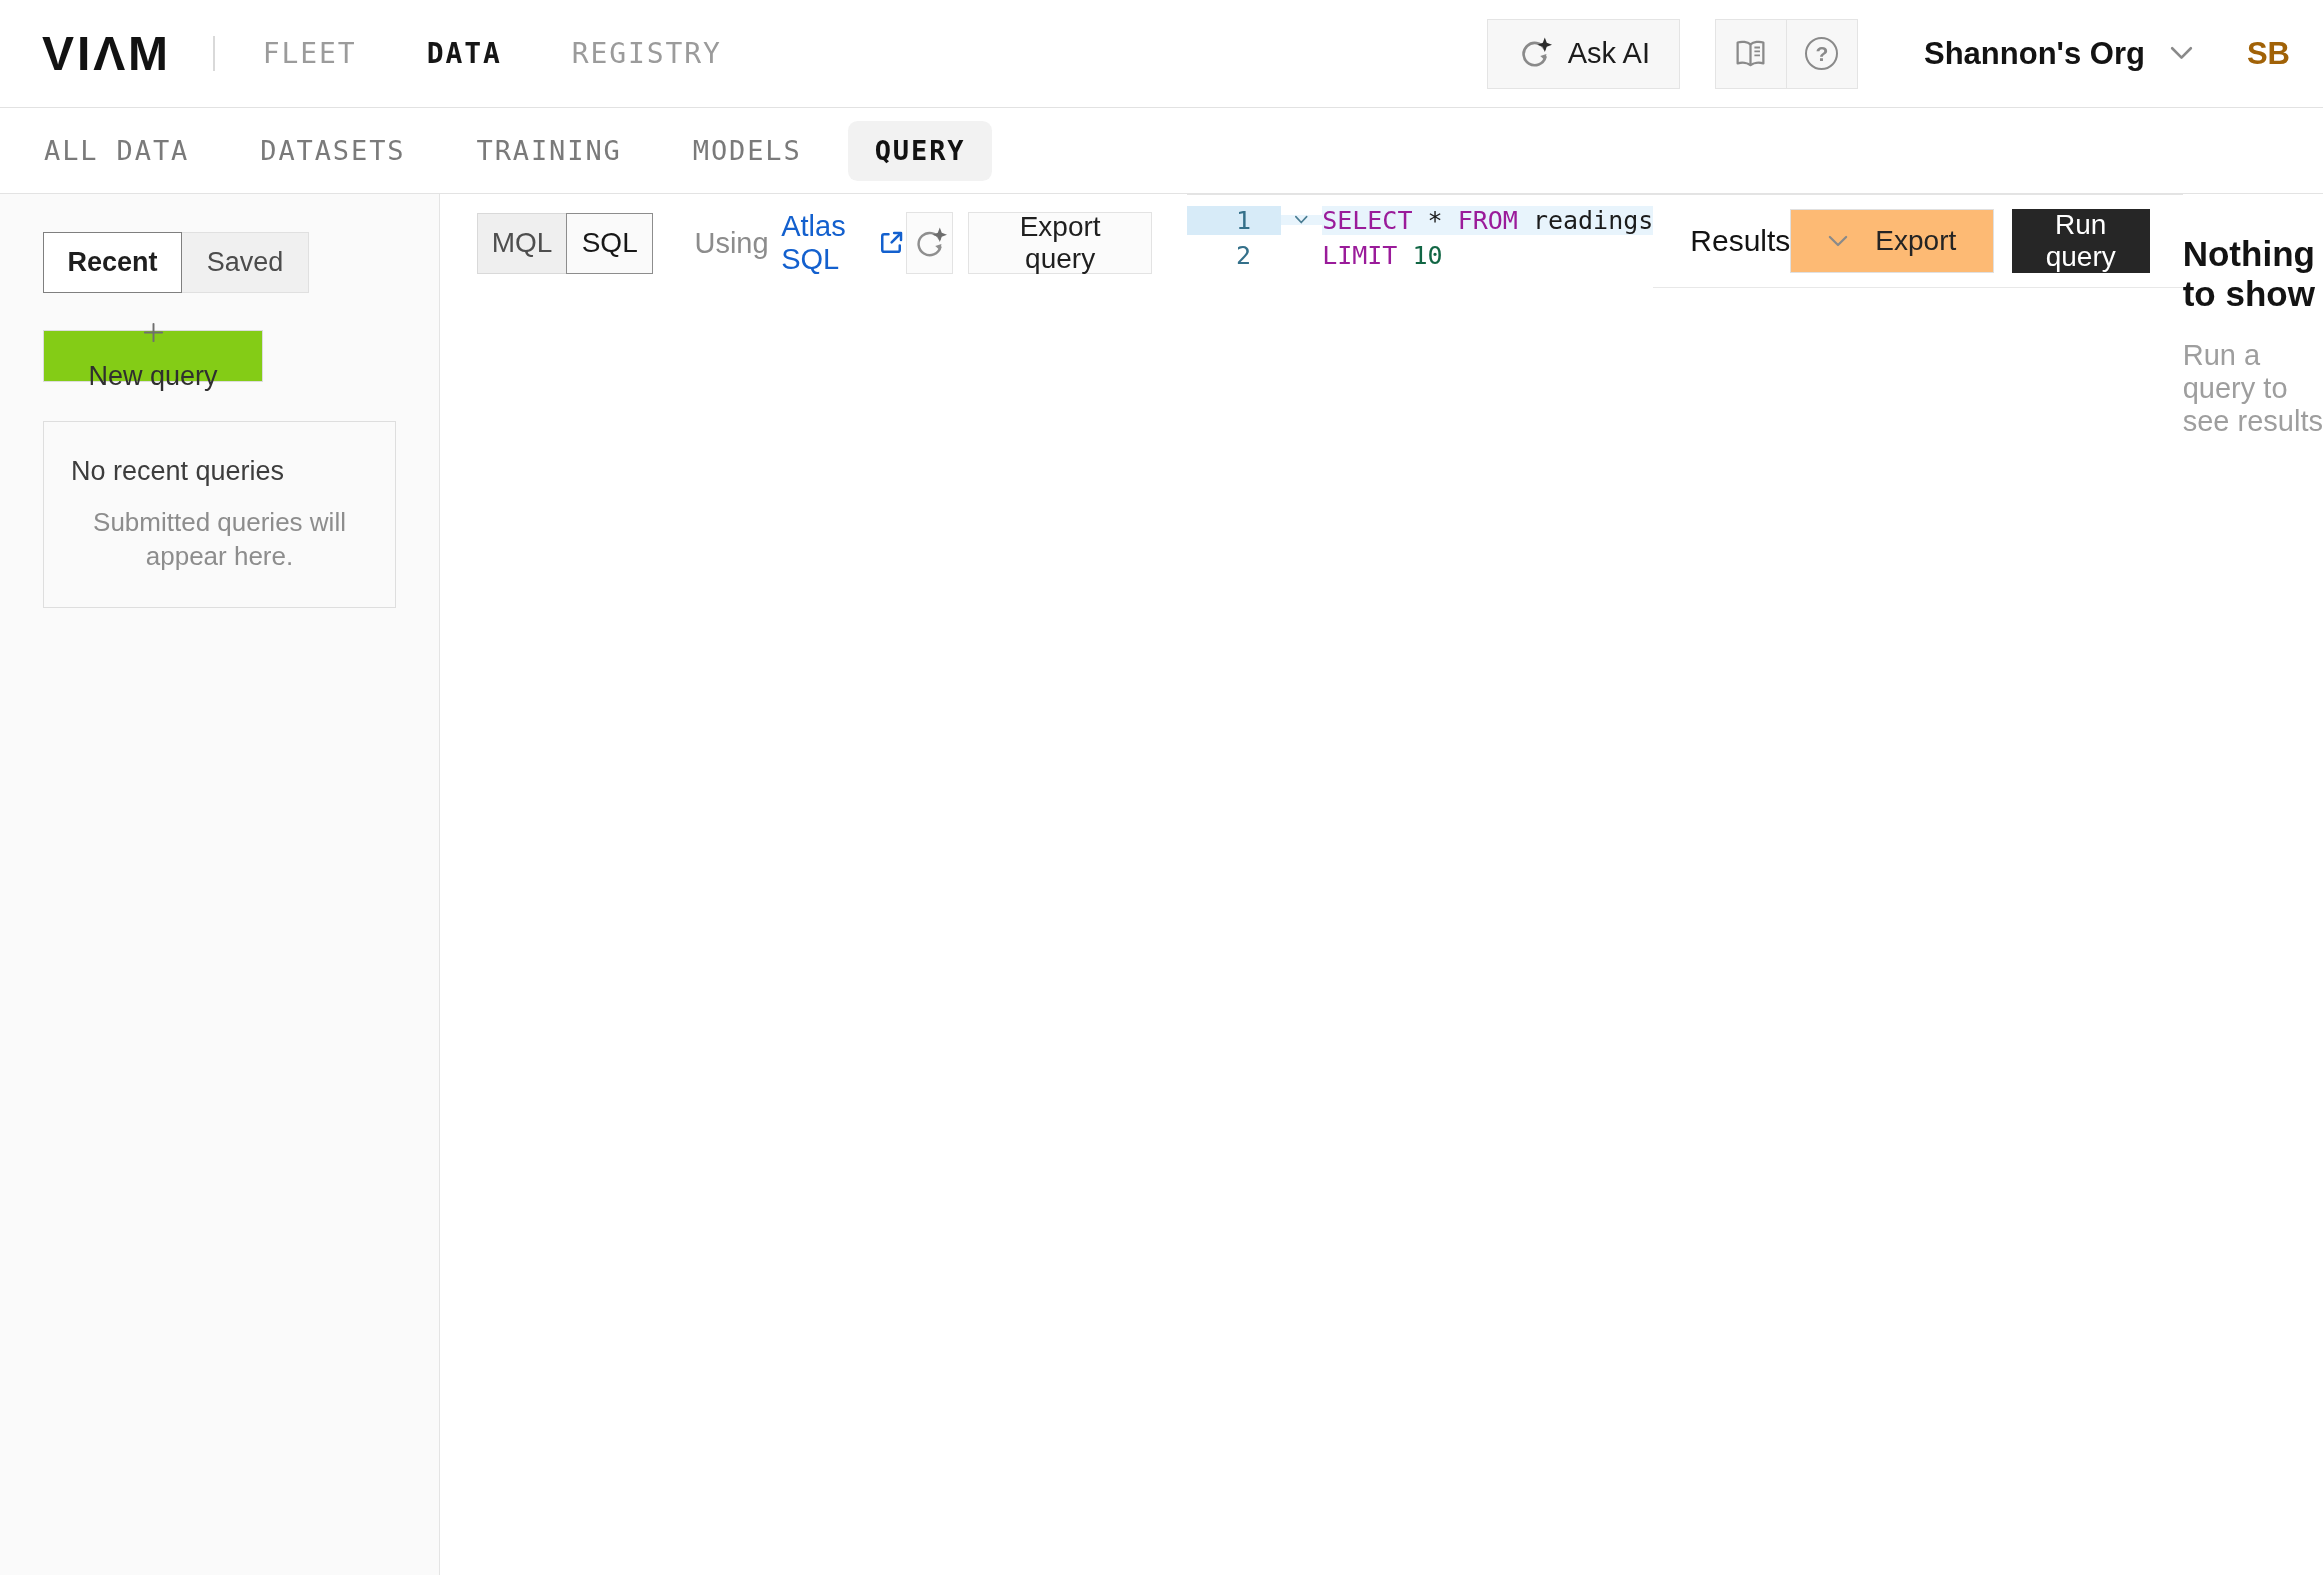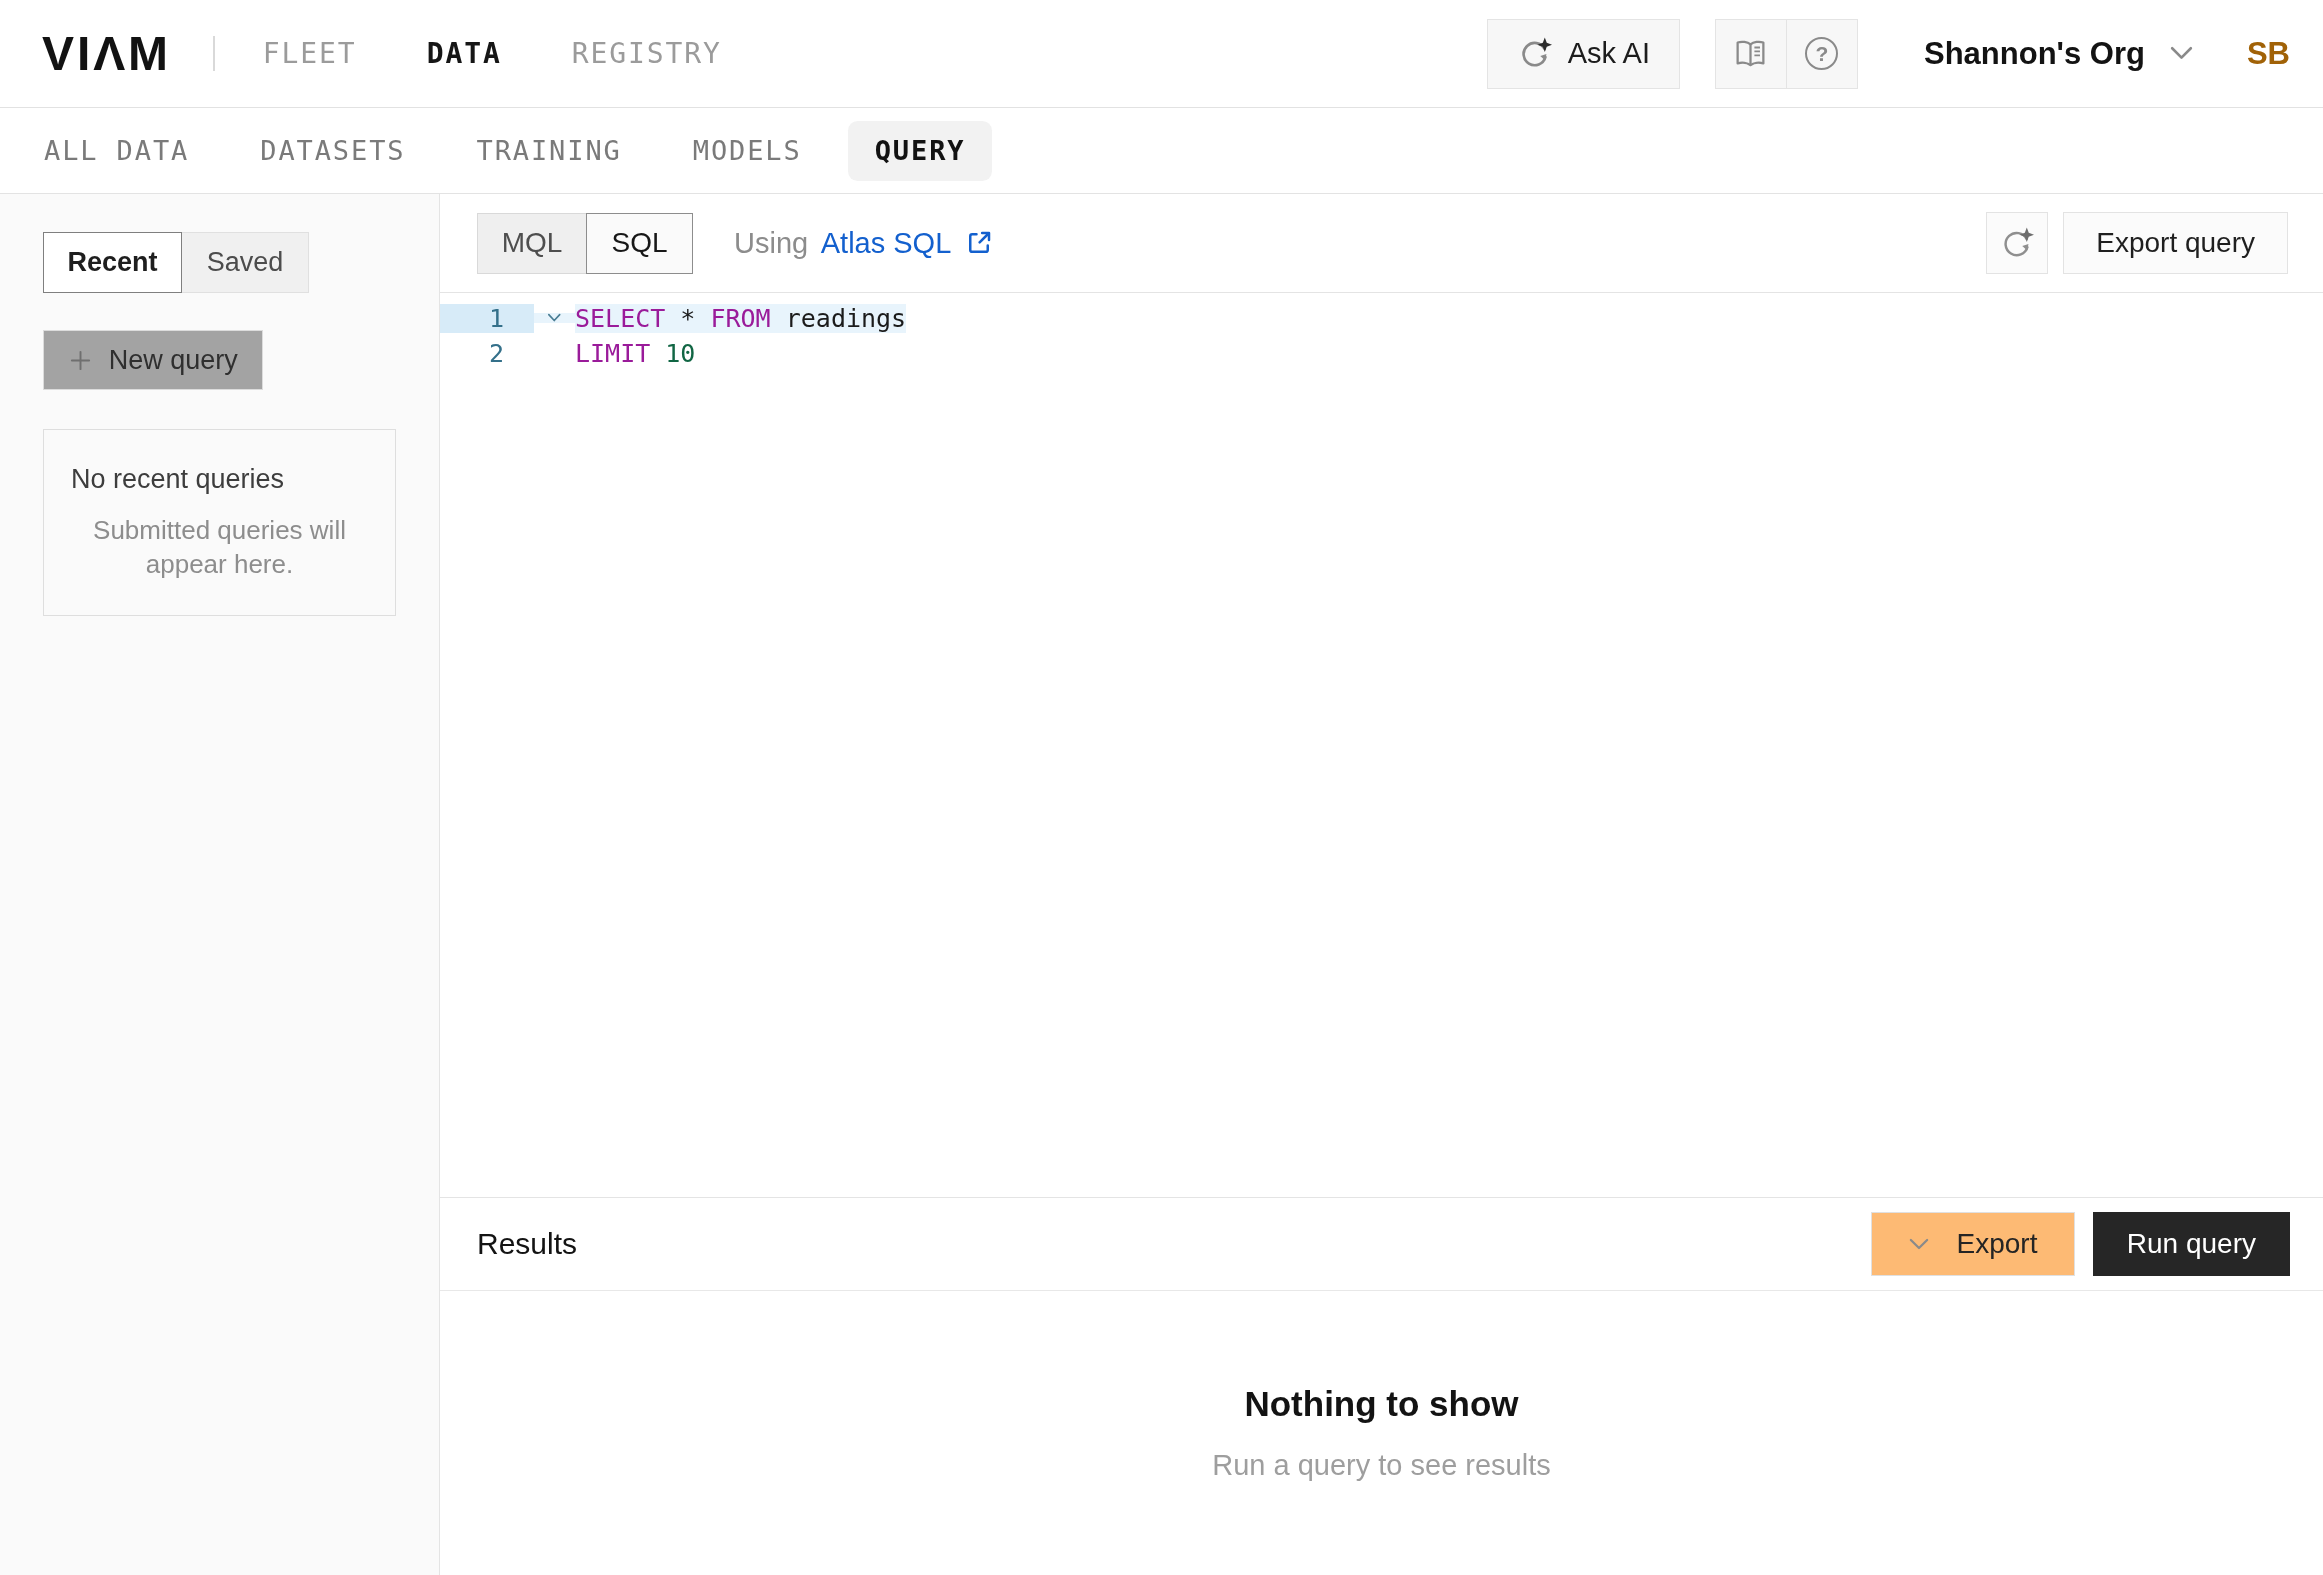--- a/index.html
+++ b/index.html
@@ -62,33 +62,33 @@
   
   .sidebar {
     width:440px; background:#fafafa; border-right:1px solid #e4e4e4;
     padding:38px 43px 0 43px; flex-shrink:0;
   }
   .seg { display:flex; }
   .seg-btn { height:61px; font-size:27px; background:#f0f0f0; border:1px solid #e0e0e0; color:#4c4c4c; }
   .seg-btn.recent { width:139px; border-color:#7f7f7f; background:#ffffff; color:#1e1e1e; font-weight:bold; z-index:1; }
   .seg-btn.saved  { width:128px; margin-left:-1px; }
   .new-query {
-    margin-top:37px; width:220px; height:60px; gap:15.4px;
-    background:#a3a3a3; border:1px solid #dcdcdc; font-size:27px; color:#2f2f2f;
+    margin-top:37px; width:220px; height:52px; gap:15.4px;
+    background:#84cc16; border:1px solid #dcdcdc; font-size:27px; color:#2f2f2f;flex-direction:column;
   }
   .empty-box {
     margin-top:39px; height:187px; border:1px solid #dedede;
     display:flex; flex-direction:column; align-items:flex-start; justify-content:center;
     gap:19.3px; padding:0 27px; text-align:center;
   }
   .empty-title { font-size:27px; color:#3d3d3d; }
   .empty-sub { font-size:26px; color:#8d8d8d; line-height:1.3; }
 
   
-  .main { flex:1; display:flex; flex-direction:column; background:#fff; min-width:0; }
+  .main { flex:1; display:flex; flex-direction:row; background:#fff; min-width:0; }
 
   .editor-toolbar { height:98px; display:flex; align-items:center; padding:0 35px 0 37px; }
   .mode-btn { height:61px; font-size:28px; background:#efefef; border:1px solid #d9d9d9; color:#4e4e4e; }
   .mode-btn.mql { width:110px; }
   .mode-btn.sql { width:107px; margin-left:-1px; background:#fafafa; border-color:#8d8d8d; color:#171717; font-weight:normal; z-index:1; }
   .using { display:flex; align-items:center; gap:12.6px; margin-left:41px; font-size:29px; }
   .using-label { color:#8c8c8c; }
   .using-link { color:#1360ce; font-weight:500; text-decoration:none; cursor:pointer; display:flex; align-items:center; gap:12.6px; }
   .toolbar-right { margin-left:auto; display:flex; align-items:center; gap:15.4px; }
   .tool-icon-btn { width:62px; height:62px; background:#fbfbfb; border:1px solid #e3e3e3; }

